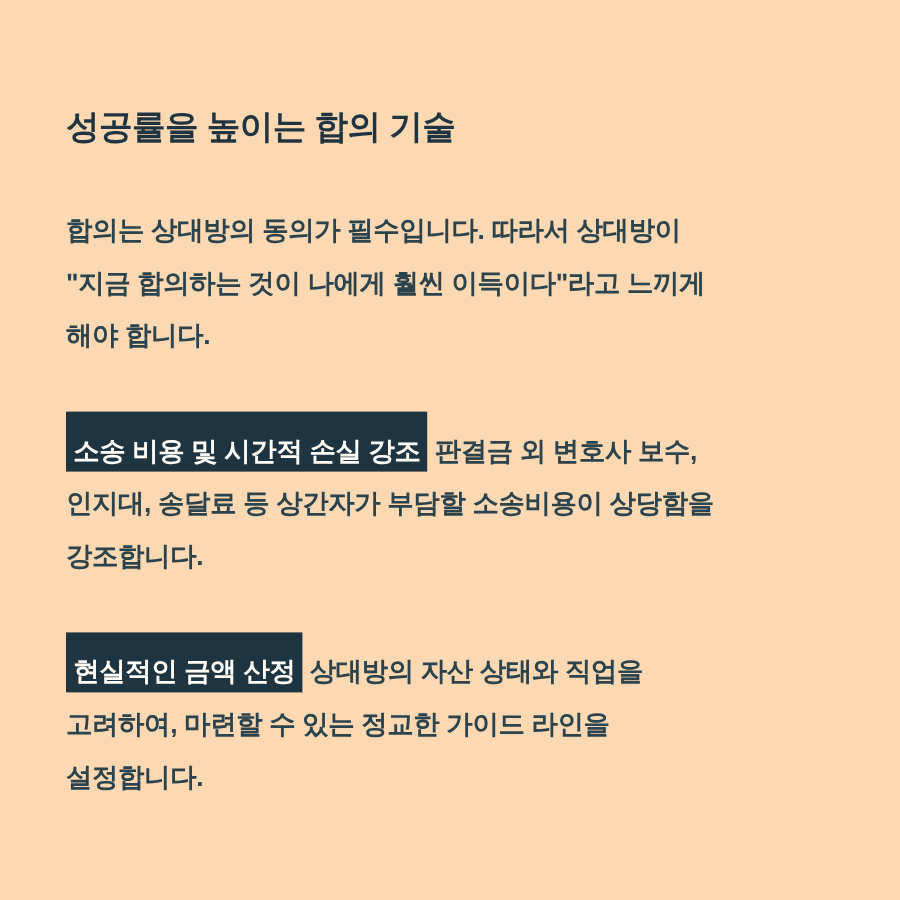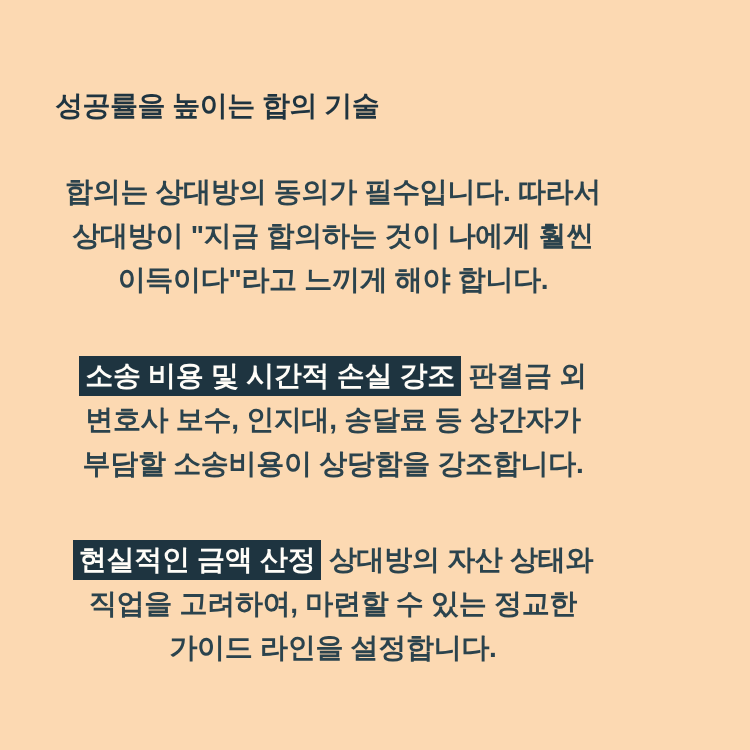--- a/index.html
+++ b/index.html
@@ -22,38 +22,37 @@
   .title {
     margin: 0;
     font-size: 28px;
     line-height: 36px;
     font-weight: 800;
     letter-spacing: -0.5px;
     color: #1F3440;
   }
   .para {
     margin: 46px 0 0 0;
-    font-size: 28px;
+    font-size: 22px;
     line-height: 44px;
     font-weight: 600;
     letter-spacing: -0.3px;
     color: #2B434D;
     word-break: keep-all;
     max-width: 645px;
-    text-align: center;
   }
   .section {
     margin-top: 52px;
   }
   .hl {
     display: inline;
     background: #1E3440;
     color: #FFFDF8;
     font-weight: 800;
-    padding: 4px 6px 5px 6px;
+    padding: 20px 6px 5px 6px;
     box-decoration-break: clone;
     -webkit-box-decoration-break: clone;
   }
 </style>
 </head>
 <body>
 
 <div class="card">
 
   <h1 class="title">성공률을 높이는 합의 기술</h1>

